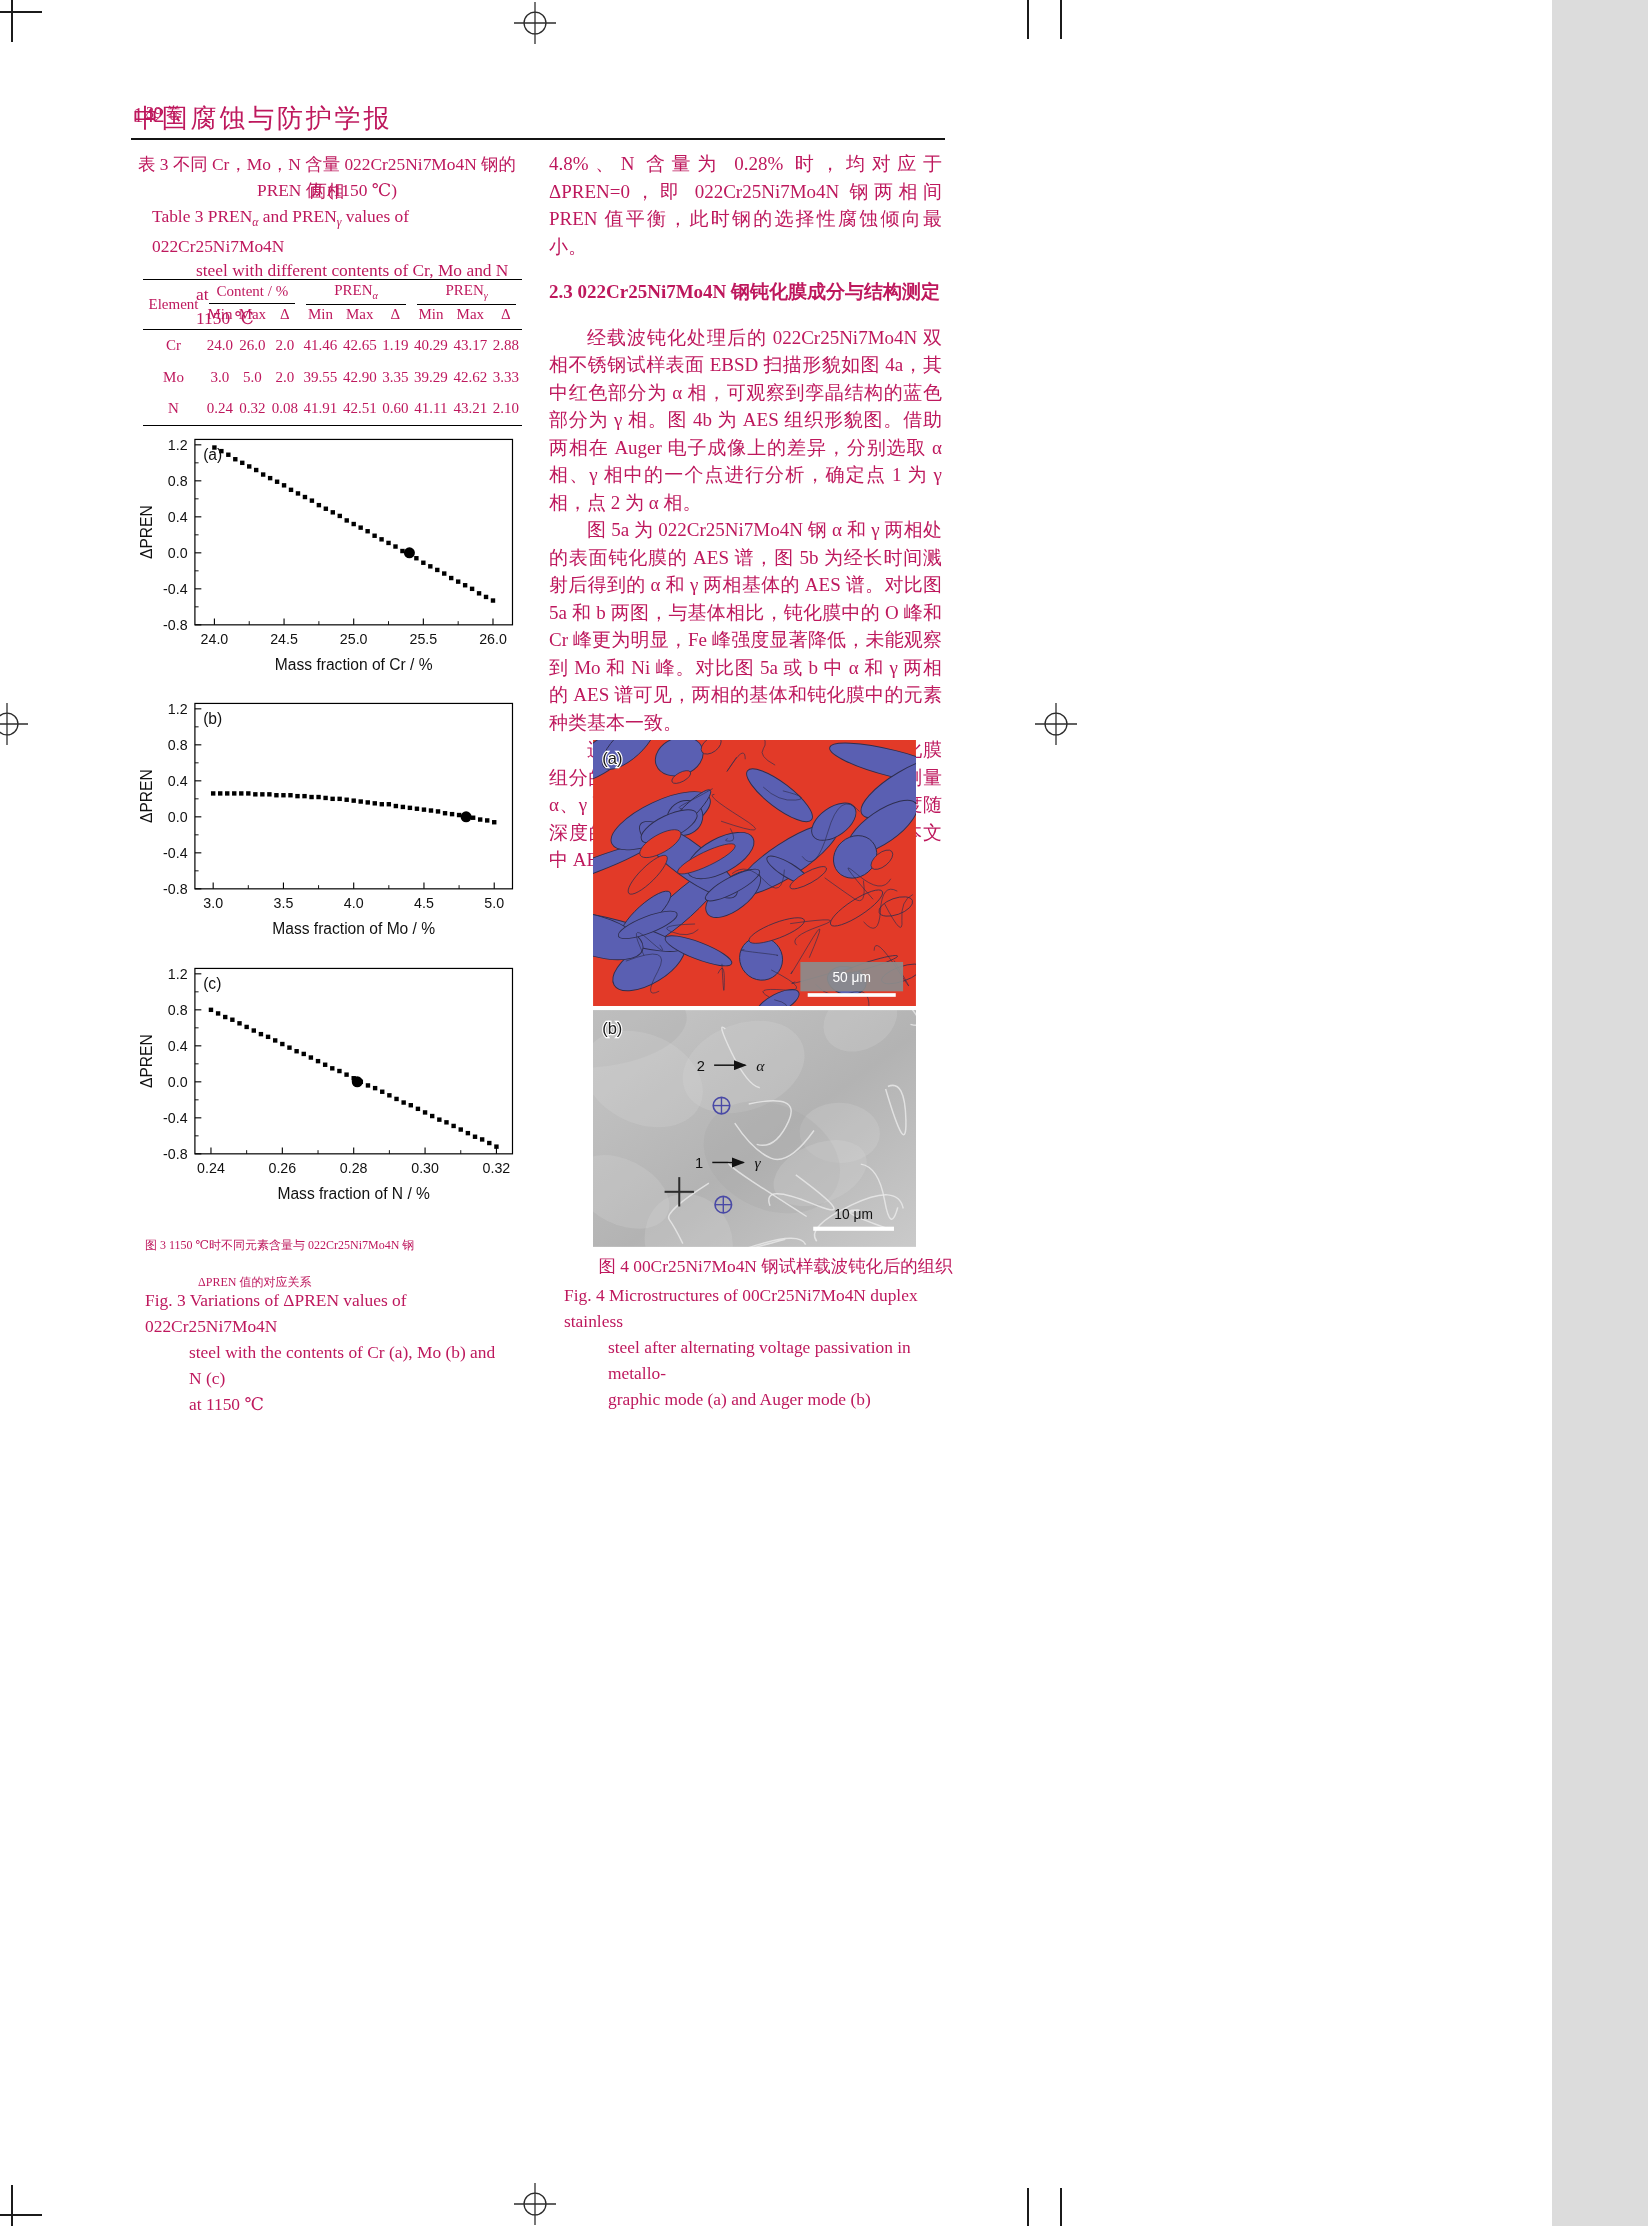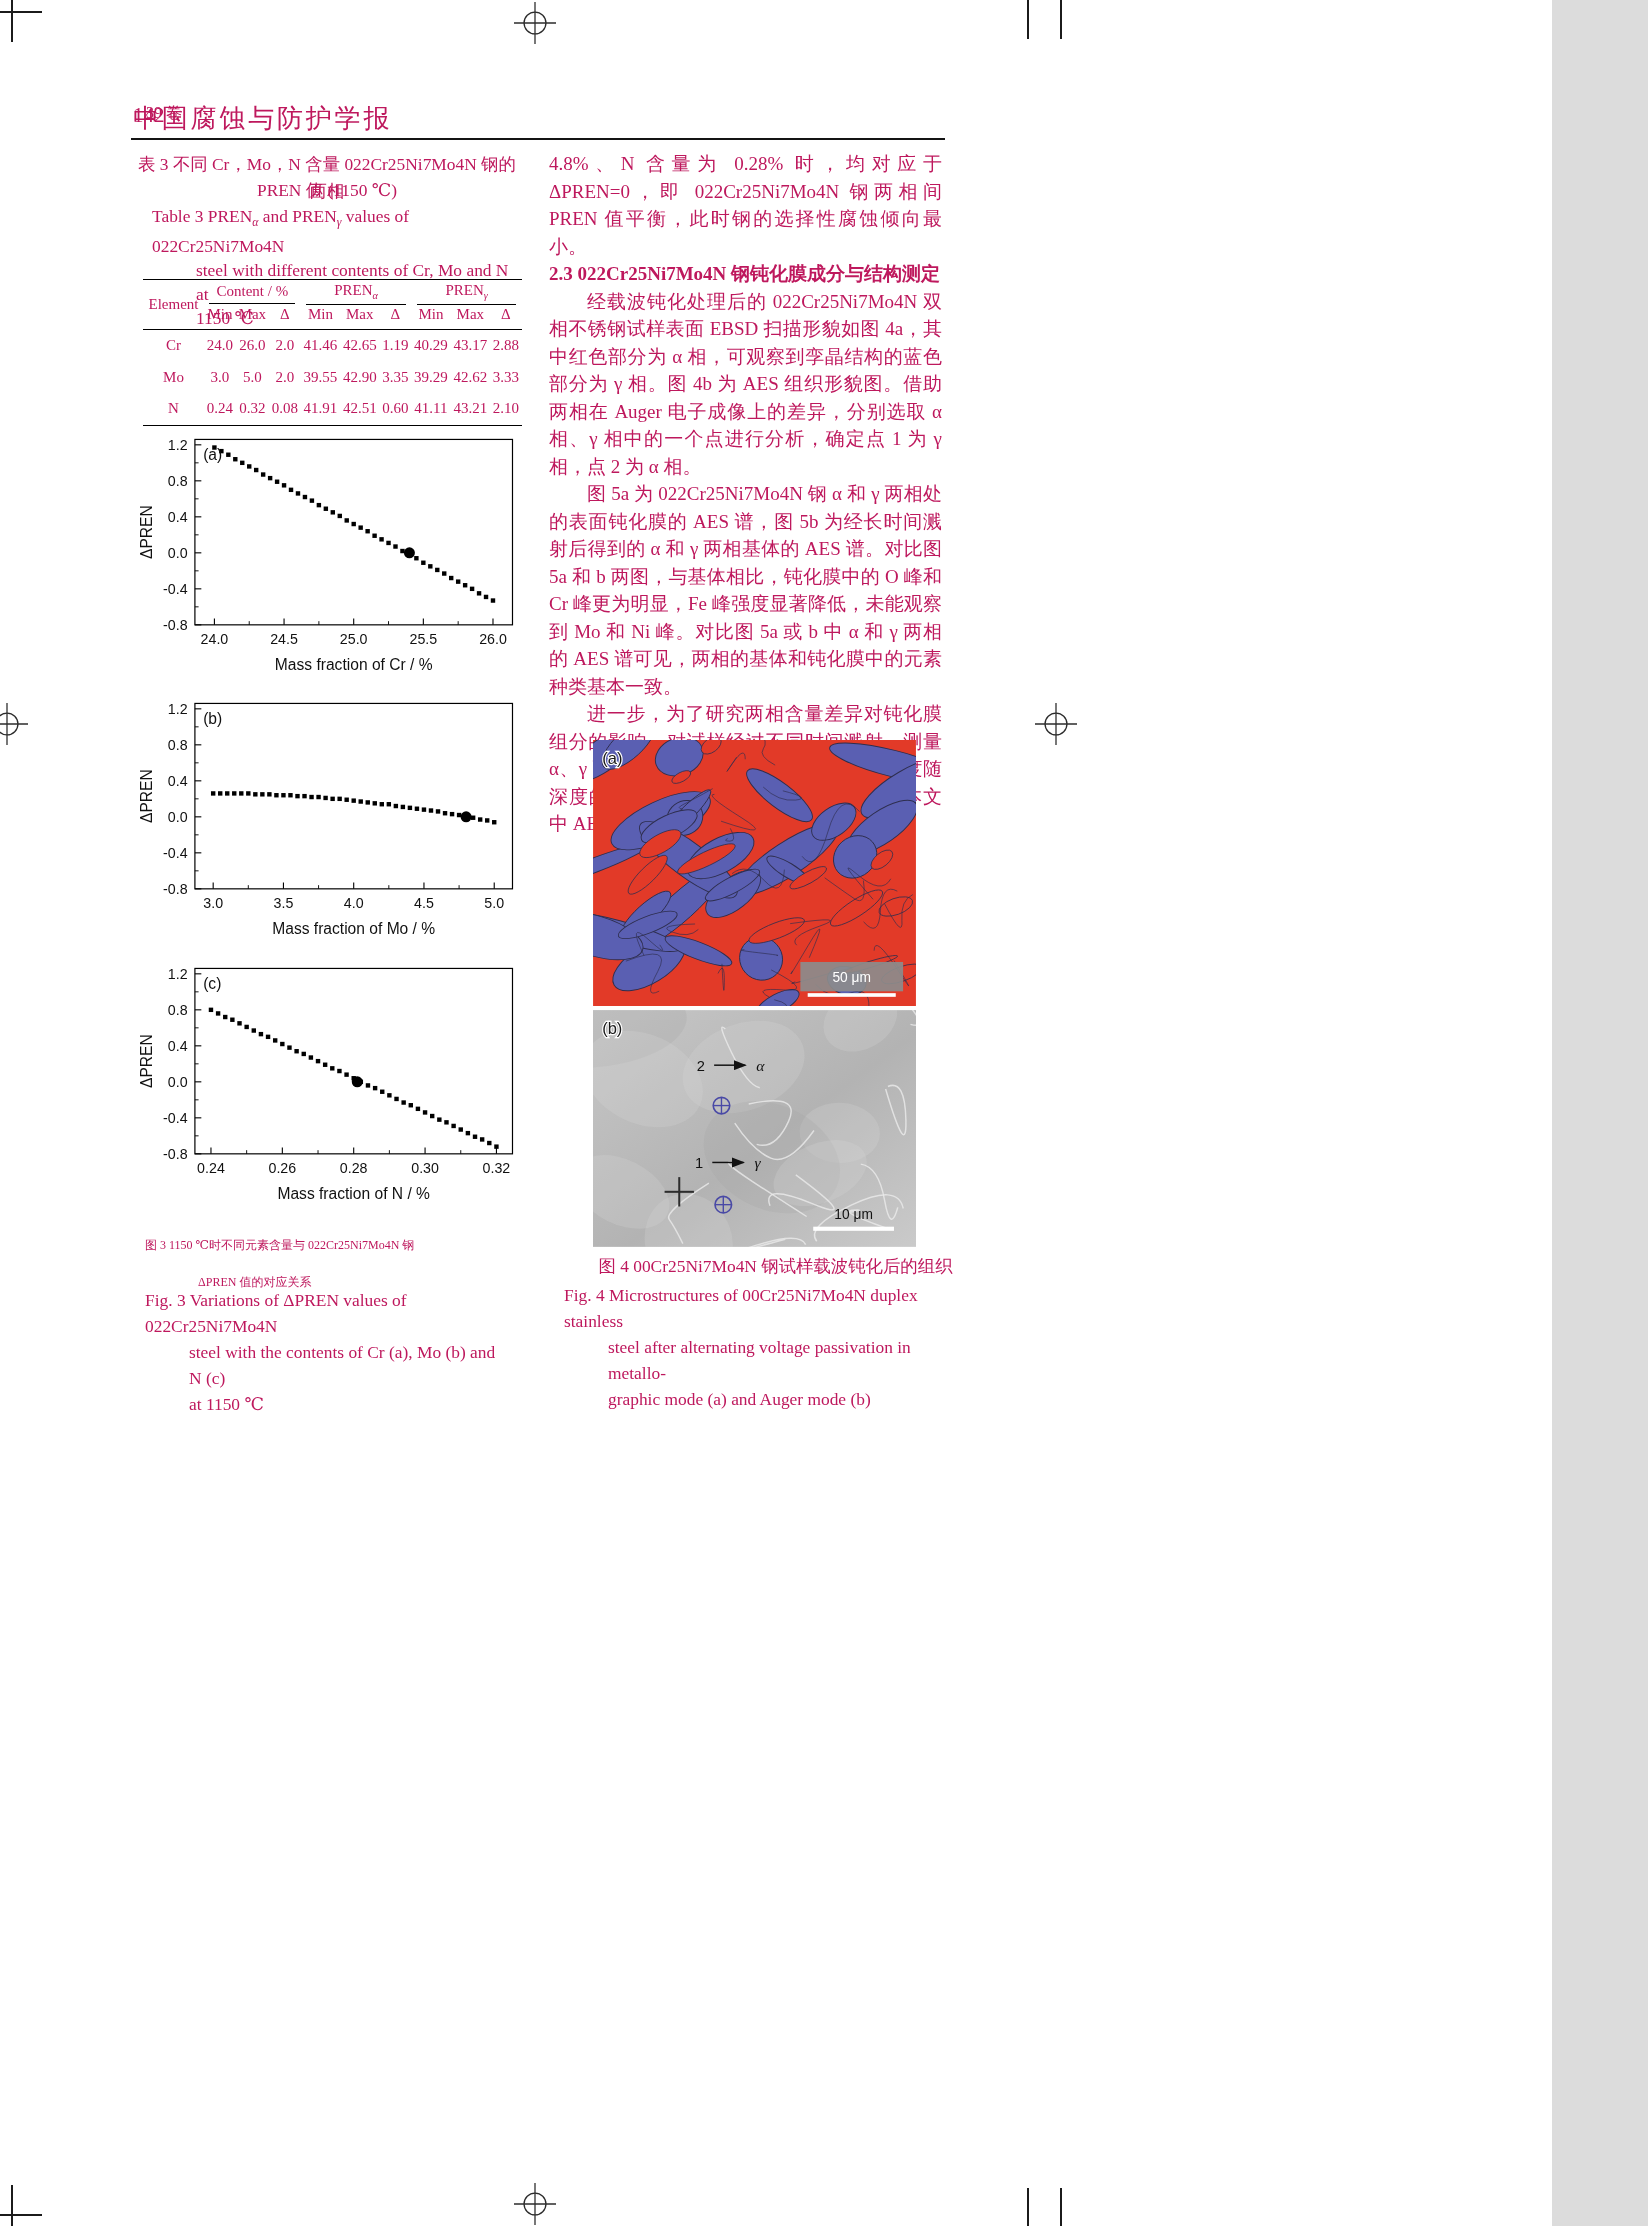--- a/index.html
+++ b/index.html
@@ -29,21 +29,21 @@
 .tick{font:15.5px "Liberation Sans","DejaVu Sans",sans-serif;fill:#111}
 .axlabel{font:17px "Liberation Sans","DejaVu Sans",sans-serif;fill:#111}
 .panel{font:17px "Liberation Sans","DejaVu Sans",sans-serif;fill:#111}
 .imglabel{font:18px "Liberation Sans","DejaVu Sans",sans-serif;paint-order:stroke;stroke:#fff;stroke-width:2.5px;fill:#1a1a1a}
 .scaletext{font:15px "Liberation Sans","DejaVu Sans",sans-serif}
 .annot{font:16px "Liberation Sans","DejaVu Sans",sans-serif;fill:#111}
 .phase{font:italic 17px "Liberation Serif","DejaVu Serif",serif;fill:#111}
 .rcol{position:absolute}
 .rcol p{font-size:19px;line-height:27.5px;text-align:justify;text-indent:2em}
 .rcol p.noind{text-indent:0}
-.rcol p.sechead{font-weight:700;text-indent:0;margin:0 0}
+.rcol p.sechead{font-weight:700;text-indent:0;margin:18px 0}
 .micro{position:absolute}
 sub{font-size:68%}
 .b{font-weight:400}
 .i{font-style:italic}
 </style>
 </head>
 <body>
 
 <div class="sheet">
 

